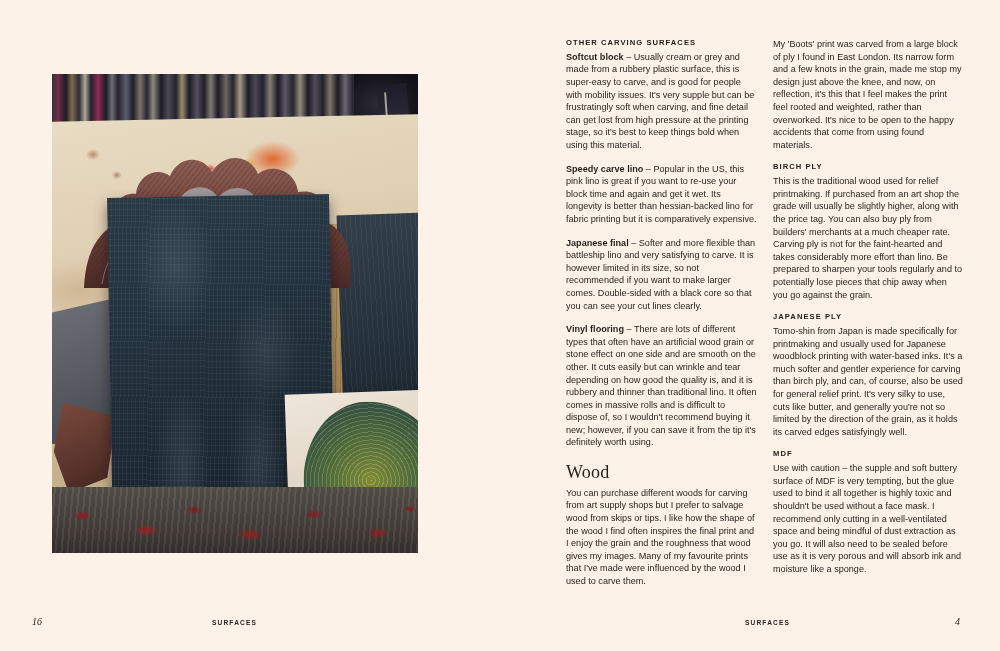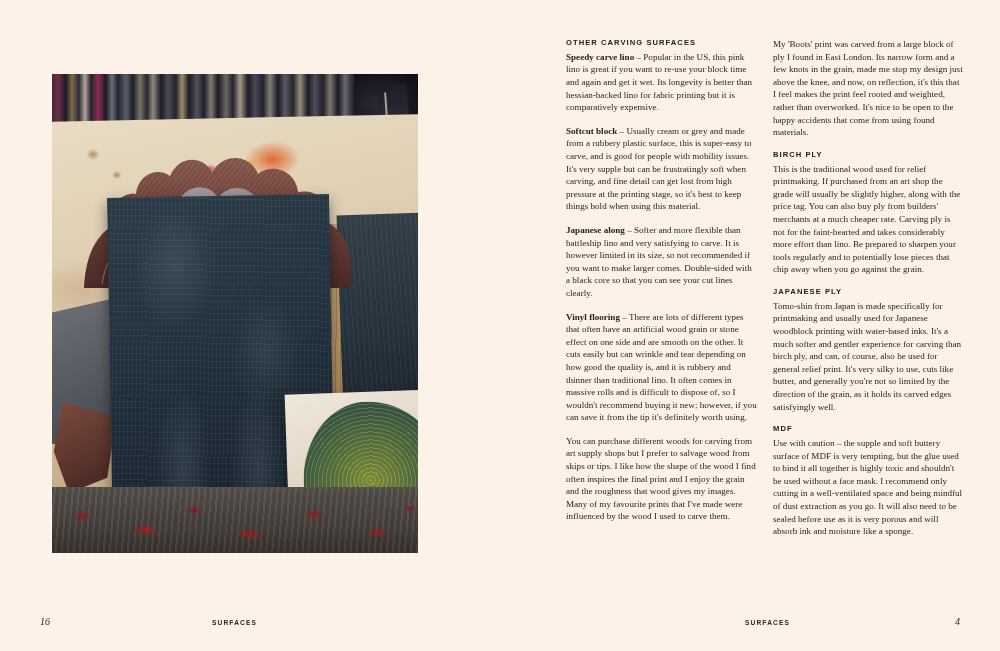--- a/index.html
+++ b/index.html
@@ -233,21 +233,21 @@
     font-size: 7.6px;
     font-weight: 700;
     letter-spacing: 1.05px;
     color: #1f1c19;
     text-transform: uppercase;
     margin: 0 0 3px 0;
     line-height: 1.3;
   }
 
   p.body {
-    font-family: Liberation Serif, serif;
+    font-family: Liberation Sans, sans-serif;
     font-size: 9.1px;
     line-height: 1.385;
     color: #241f1b;
     margin: 0 0 11px 0;
     text-align: left;
     hyphens: none;
   }
   p.body.tight { margin-bottom: 0; }
   p.body b { font-weight: 700; }
 
@@ -263,21 +263,21 @@
 
   
   .folio {
     position: absolute;
     bottom: 24px;
     font-family: "Liberation Serif", serif;
     font-style: italic;
     font-size: 10px;
     color: #2b2521;
   }
-  .folio-left  { left: 40px; }
+  .folio-left  { left: 32px; }
   .folio-right { right: 40px; }
 
   .runhead {
     position: absolute;
     bottom: 25px;
     font-family: "Liberation Sans", sans-serif;
     font-size: 6.6px;
     font-weight: 700;
     letter-spacing: 1.15px;
     color: #2b2521;
@@ -359,28 +359,29 @@
     <div class="runhead runhead-left">SURFACES</div>
   </div>
 
   <div class="page page-right"></div>
 
   <div class="text-cols">
 
     <div class="col">
       <div class="smallcaps">OTHER CARVING SURFACES</div>
 
+      <p class="body"><b>Softcut block</b><span> – Usually cream or grey and made from a rubbery plastic surface, this is super-easy to carve, and is good for people with mobility issues. It's very supple but can be frustratingly soft when carving, and fine detail can get lost from high pressure at the printing stage, so it's best to keep things bold when using this material.</span></p>
+
       <p class="body"><b>Speedy carve lino</b><span> – Popular in the US, this pink lino is great if you want to re-use your block time and again and get it wet. Its longevity is better than hessian-backed lino for fabric printing but it is comparatively expensive.</span></p>
 
-      <p class="body"><b>Softcut block</b><span> – Usually cream or grey and made from a rubbery plastic surface, this is super-easy to carve, and is good for people with mobility issues. It's very supple but can be frustratingly soft when carving, and fine detail can get lost from high pressure at the printing stage, so it's best to keep things bold when using this material.</span></p>
-
-      <p class="body"><b>Japanese along</b><span> – Softer and more flexible than battleship lino and very satisfying to carve. It is however limited in its size, so not recommended if you want to make larger comes. Double-sided with a black core so that you can see your cut lines clearly.</span></p>
+      <p class="body"><b>Japanese final</b><span> – Softer and more flexible than battleship lino and very satisfying to carve. It is however limited in its size, so not recommended if you want to make larger comes. Double-sided with a black core so that you can see your cut lines clearly.</span></p>
 
       <p class="body"><b>Vinyl flooring</b><span> – There are lots of different types that often have an artificial wood grain or stone effect on one side and are smooth on the other. It cuts easily but can wrinkle and tear depending on how good the quality is, and it is rubbery and thinner than traditional lino. It often comes in massive rolls and is difficult to dispose of, so I wouldn't recommend buying it new; however, if you can save it from the tip it's definitely worth using.</span></p>
 
+      <h2 class="section">Wood</h2>
 
       <p class="body tight">You can purchase different woods for carving from art supply shops but I prefer to salvage wood from skips or tips. I like how the shape of the wood I find often inspires the final print and I enjoy the grain and the roughness that wood gives my images. Many of my favourite prints that I've made were influenced by the wood I used to carve them.</p>
     </div>
 
     <div class="col">
       <p class="body">My 'Boots' print was carved from a large block of ply I found in East London. Its narrow form and a few knots in the grain, made me stop my design just above the knee, and now, on reflection, it's this that I feel makes the print feel rooted and weighted, rather than overworked. It's nice to be open to the happy accidents that come from using found materials.</p>
 
       <div class="smallcaps">BIRCH PLY</div>
       <p class="body">This is the traditional wood used for relief printmaking. If purchased from an art shop the grade will usually be slightly higher, along with the price tag. You can also buy ply from builders' merchants at a much cheaper rate. Carving ply is not for the faint-hearted and takes considerably more effort than lino. Be prepared to sharpen your tools regularly and to potentially lose pieces that chip away when you go against the grain.</p>
 

